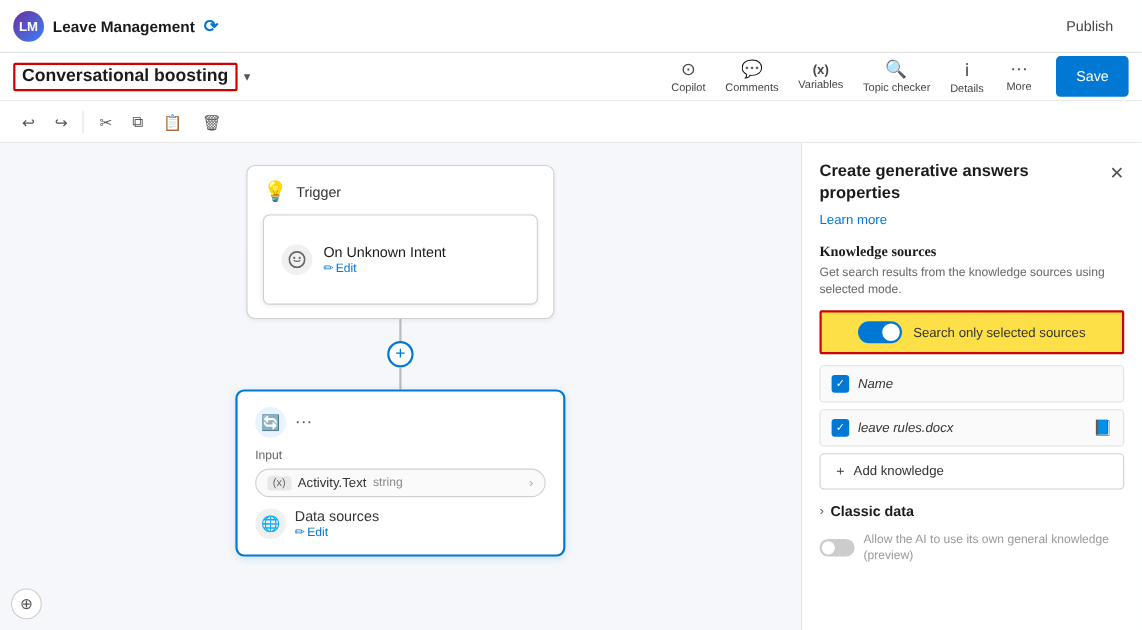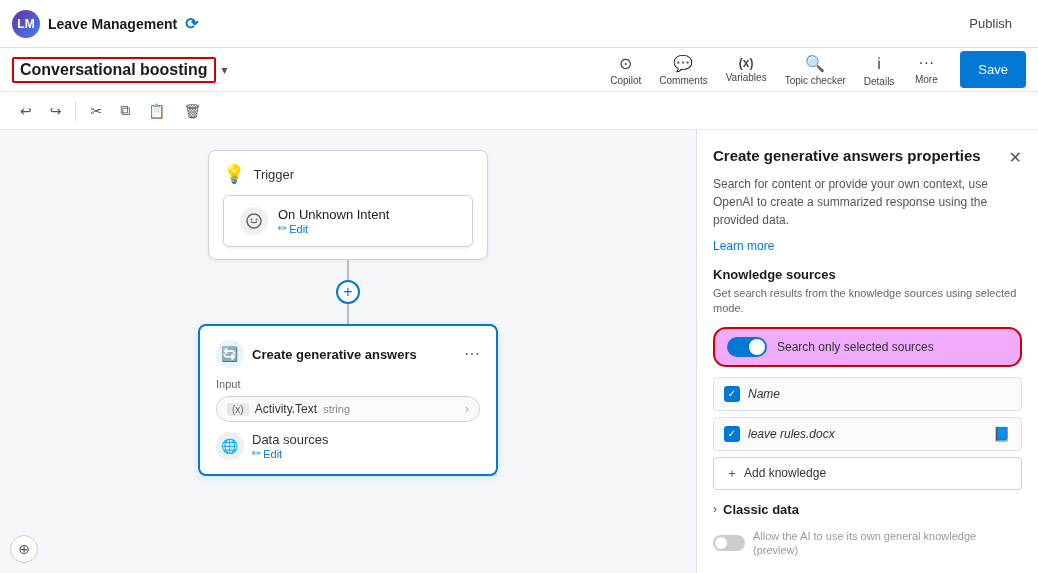--- a/index.html
+++ b/index.html
@@ -81,21 +81,21 @@
     }
 
     
     .canvas {
       flex: 1; background: #f5f7fa; position: relative; overflow: hidden;
     }
 
     
     .intent-node {
       background: white; border: 1px solid #d0d0d0; border-radius: 6px;
-      padding: 11px 16px; min-width: 260px;
+      padding: 26px 16px; min-width: 260px;
       box-shadow: 0 1px 4px rgba(0,0,0,0.08); display: flex; align-items: center; gap: 10px;
     }
     .intent-icon {
       width: 28px; height: 28px; border-radius: 50%; background: #f0f0f0;
       display: flex; align-items: center; justify-content: center; font-size: 14px; flex-shrink: 0;
     }
     .intent-content { flex: 1; }
     .intent-title { font-size: 13px; font-weight: 500; color: #1a1a1a; }
     .intent-edit { font-size: 11px; color: #0078d4; cursor: pointer; display: flex; align-items: center; gap: 2px; }
 
@@ -150,39 +150,39 @@
     
     .zoom-ctrl {
       position: absolute; bottom: 10px; left: 10px;
       width: 28px; height: 28px; border: 1px solid #ccc; border-radius: 50%;
       display: flex; align-items: center; justify-content: center;
       background: white; cursor: pointer; font-size: 14px; color: #555;
     }
 
     
     .side-panel {
-      width: 342px; border-left: 1px solid #e0e0e0; background: white;
+      width: 310px; border-left: 1px solid #e0e0e0; background: white;
       padding: 16px; overflow-y: auto; flex-shrink: 0;
     }
     .panel-header {
       display: flex; align-items: flex-start; justify-content: space-between; margin-bottom: 8px;
     }
     .panel-title { font-size: 15px; font-weight: 600; color: #1a1a1a; line-height: 1.3; }
     .panel-close { font-size: 16px; color: #555; cursor: pointer; margin-top: 2px; }
     .panel-desc { font-size: 12px; color: #555; line-height: 1.5; margin-bottom: 10px; }
     .learn-more { font-size: 12px; color: #0078d4; cursor: pointer; margin-bottom: 14px; display: block; }
 
-    .section-header { font-size: 13px; font-weight: 600; color: #1a1a1a; margin-bottom: 4px; }
+    .section-header { font-size: 13px; font-weight: 600; color: #1a1a1a; margin-bottom: 4px; font-family: Liberation Serif, serif; }
     .section-desc { font-size: 11px; color: #666; margin-bottom: 10px; line-height: 1.4; }
 
     
     .toggle-row {
       display: flex; align-items: center; gap: 10px;
-      border: 2px solid #d00000; border-radius: 13px;
-      padding: 8px 12px; margin-bottom: 10px; background: #f0abfc;
+      border: 2px solid #d00000; border-radius: 2px;
+      padding: 8px 12px; margin-bottom: 10px; background: #fde047; justify-content: center;
     }
     .toggle-switch {
       position: relative; width: 40px; height: 20px; flex-shrink: 0;
     }
     .toggle-track {
       width: 40px; height: 20px; border-radius: 10px; background: #0078d4;
     }
     .toggle-thumb {
       position: absolute; top: 2px; right: 2px;
       width: 16px; height: 16px; border-radius: 50%; background: white;
@@ -328,21 +328,20 @@
         </div>
       </div>
 
       <div class="connector-line"></div>
       <div class="connector-plus">+</div>
       <div class="connector-line"></div>
 
       <div class="gen-node">
         <div class="gen-node-header">
           <div class="gen-icon">🔄</div>
-          <span class="gen-title">Create generative answers</span>
           <span class="gen-more">···</span>
         </div>
         <div class="gen-section-label">Input</div>
         <div class="input-pill">
           <span class="pill-tag">(x)</span>
           <span class="pill-name">Activity.Text</span>
           <span class="pill-type">string</span>
           <span class="pill-arrow">›</span>
         </div>
         <div class="data-sources-row">
@@ -359,21 +358,20 @@
 
     </div>
     <div class="zoom-ctrl">⊕</div>
   </div>
 
   <div class="side-panel">
     <div class="panel-header">
       <div class="panel-title">Create generative answers properties</div>
       <span class="panel-close">✕</span>
     </div>
-    <div class="panel-desc">Search for content or provide your own context, use OpenAI to create a summarized response using the provided data.</div>
     <a class="learn-more">Learn more</a>
 
     <div class="section-header">Knowledge sources</div>
     <div class="section-desc">Get search results from the knowledge sources using selected mode.</div>
 
     <div class="toggle-row">
       <div class="toggle-switch">
         <div class="toggle-track"></div>
         <div class="toggle-thumb"></div>
       </div>

